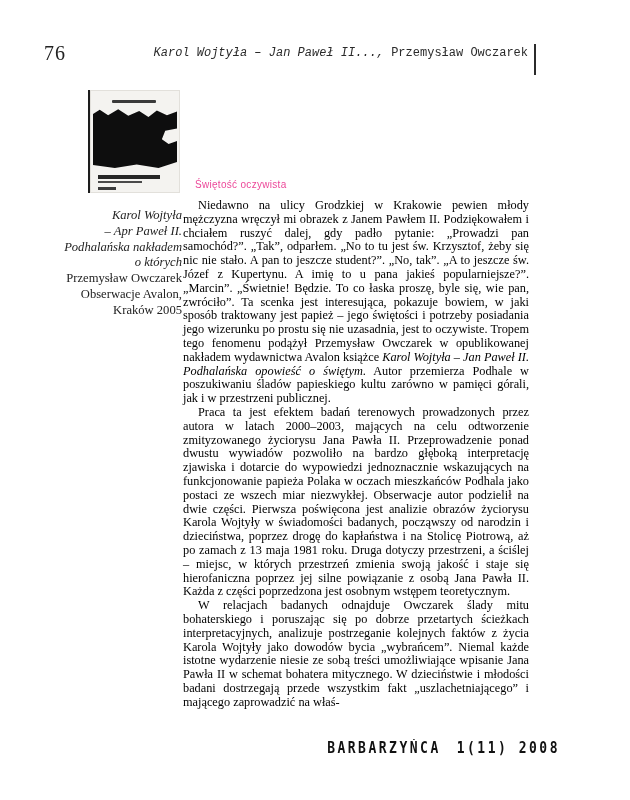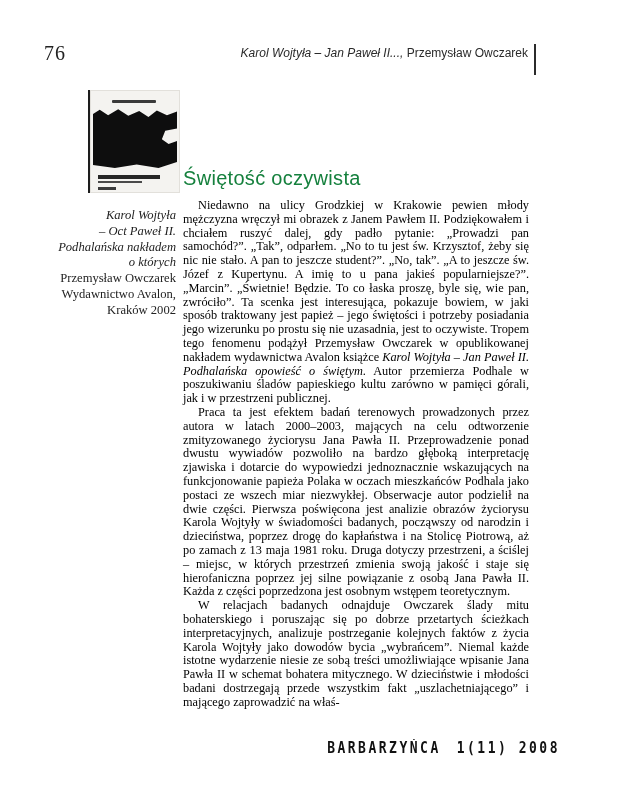--- a/index.html
+++ b/index.html
@@ -14,21 +14,21 @@
   .page{position:absolute;inset:0;background:#fff;}
 
   
   .pageno{
     position:absolute;left:44px;top:42px;
     font-family:"Liberation Serif", serif;
     font-size:20px;letter-spacing:1px;color:#222;
   }
   .running-head{
     position:absolute;top:46px;right:102px;
-    font-family:Liberation Sans, sans-serif;
+    font-family:Liberation Mono, monospace;
     font-size:12px;color:#2a2a2a;white-space:nowrap;text-align:right;
   }
   .running-head .rh-title{font-style:italic;}
   .head-rule{
     position:absolute;left:534px;top:44px;
     width:2px;height:31px;background:#2b2b2b;
   }
 
   
   .cover{
@@ -51,32 +51,32 @@
   }
   .cover-title-2{
     position:absolute;left:8px;top:90.5px;width:44px;height:2.5px;background:#4a4a4a;
   }
   .cover-publisher{
     position:absolute;left:8px;top:97px;width:18px;height:3px;background:#3c3c3c;
   }
 
   
   .citation{
-    position:absolute;left:32px;top:208px;width:144px;
+    position:absolute;left:38px;top:208px;width:144px;
     text-align:right;
     font-size:12.6px;line-height:15.8px;color:#222;
   }
   .citation .it{font-style:italic;}
 
   
   .article-title{
     position:absolute;left:183px;top:167px;
     font-family:"Liberation Sans", sans-serif;
-    font-size:20px;font-weight:400;letter-spacing:.3px;color:#15803d;
-    margin:0;
+    font-size:10px;font-weight:400;letter-spacing:.3px;color:#ec4899;
+    margin:12px;
   }
   .article-body{
     position:absolute;left:183px;top:199px;width:346px;
     font-size:12.3px;line-height:13.8px;
     text-align:justify;color:#000000;
   }
   .article-body p{margin:0;text-indent:15px;}
   .article-body .it{font-style:italic;}
 
   
@@ -101,26 +101,26 @@
   <div class="cover">
     <div class="cover-author"></div>
     <div class="cover-photo"></div>
     <div class="cover-title-1"></div>
     <div class="cover-title-2"></div>
     <div class="cover-publisher"></div>
   </div>
 
   <div class="citation">
       <div class="it">Karol Wojtyła</div>
-      <div class="it">– Oct Paweł II.</div>
+      <div class="it">– Apr Paweł II.</div>
       <div class="it">Podhalańska nakładem</div>
       <div class="it">o których</div>
       <div>Przemysław Owczarek</div>
-      <div>Wydawnictwo Avalon,</div>
-      <div>Kraków 2002</div>
+      <div>Obserwacje Avalon,</div>
+      <div>Kraków 2005</div>
     </div>
 
   <h1 class="article-title">Świętość oczywista</h1>
   <div class="article-body">
       <p><span>Niedawno na ulicy Grodzkiej w Krakowie pewien młody mężczyzna wręczył mi obrazek z Janem Pawłem II. Podziękowałem i chciałem ruszyć dalej, gdy padło pytanie: „Prowadzi pan samochód?”. „Tak”, odparłem. „No to tu jest św. Krzysztof, żeby się nic nie stało. A pan to jeszcze student?”. „No, tak”. „A to jeszcze św. Józef z Kupertynu. A imię to u pana jakieś popularniejsze?”. „Marcin”. „Świetnie! Będzie. To co łaska proszę, byle się, wie pan, zwróciło”. Ta scenka jest interesująca, pokazuje bowiem, w jaki sposób traktowany jest papież – jego świętości i potrzeby posiadania jego wizerunku po prostu się nie uzasadnia, jest to oczywiste. Tropem tego fenomenu podążył Przemysław Owczarek w opublikowanej nakładem wydawnictwa Avalon książce </span><span class="it">Karol Wojtyła – Jan Paweł II. Podhalańska opowieść o świętym</span><span>. Autor przemierza Podhale w poszukiwaniu śladów papieskiego kultu zarówno w pamięci górali, jak i w przestrzeni publicznej.</span></p>
       <p><span>Praca ta jest efektem badań terenowych prowadzonych przez autora w latach 2000–2003, mających na celu odtworzenie zmityzowanego życiorysu Jana Pawła II. Przeprowadzenie ponad dwustu wywiadów pozwoliło na bardzo głęboką interpretację zjawiska i dotarcie do wypowiedzi jednoznacznie wskazujących na funkcjonowanie papieża Polaka w oczach mieszkańców Podhala jako postaci ze wszech miar niezwykłej. Obserwacje autor podzielił na dwie części. Pierwsza poświęcona jest analizie obrazów życiorysu Karola Wojtyły w świadomości badanych, począwszy od narodzin i dzieciństwa, poprzez drogę do kapłaństwa i na Stolicę Piotrową, aż po zamach z 13 maja 1981 roku. Druga dotyczy przestrzeni, a ściślej – miejsc, w których przestrzeń zmienia swoją jakość i staje się hierofaniczna poprzez jej silne powiązanie z osobą Jana Pawła II. Każda z części poprzedzona jest osobnym wstępem teoretycznym.</span></p>
       <p><span>W relacjach badanych odnajduje Owczarek ślady mitu bohaterskiego i poruszając się po dobrze przetartych ścieżkach interpretacyjnych, analizuje postrzeganie kolejnych faktów z życia Karola Wojtyły jako dowodów bycia „wybrańcem”. Niemal każde istotne wydarzenie niesie ze sobą treści umożliwiające wpisanie Jana Pawła II w schemat bohatera mitycznego. W dzieciństwie i młodości badani dostrzegają przede wszystkim fakt „uszlachetniającego” i mającego zaprowadzić na właś-</span></p>
     </div>
 
   <div class="footer">

